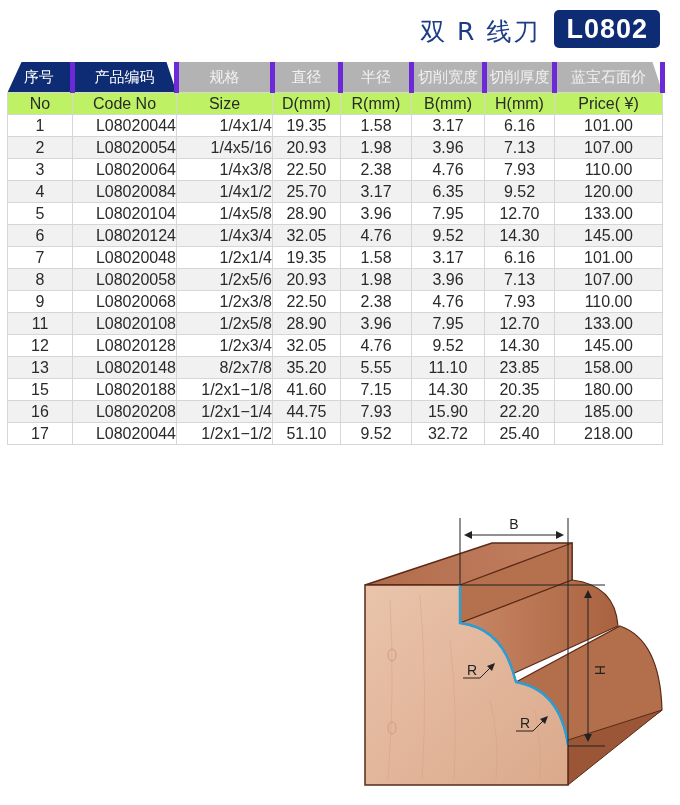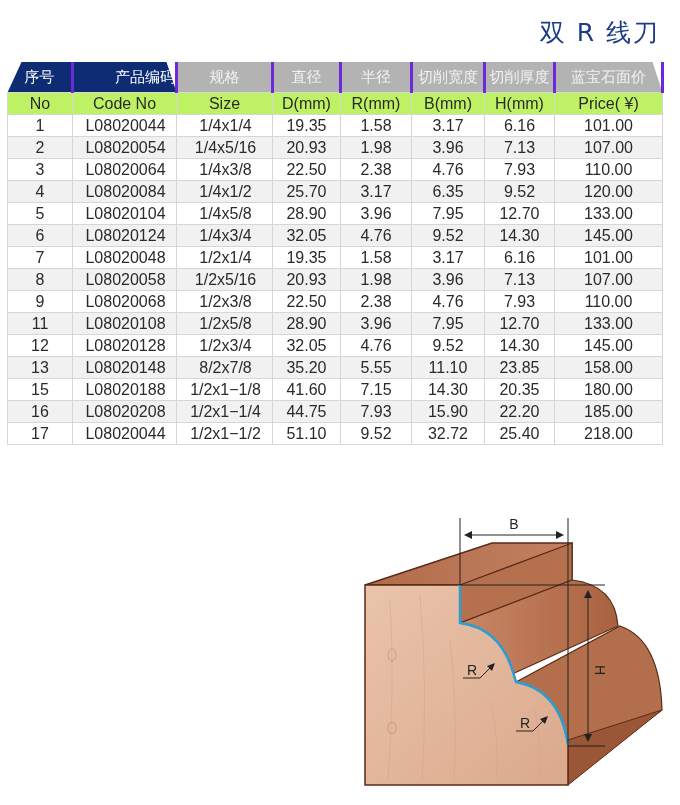--- a/index.html
+++ b/index.html
@@ -1,38 +1,39 @@
 <!DOCTYPE html>
 <html><head>
 <meta charset="utf-8">
 <style>
   html, body { margin:0; padding:0; background:#ffffff; }
   body { width:680px; height:805px; position:relative; overflow:hidden; font-family:"Liberation Sans", "DejaVu Sans", sans-serif; color:#222; }
-  .title-wrap { position:absolute; top:16px; right:20px; display:flex; align-items:flex-end; gap:14px; }
+  .title-wrap { position:absolute; top:10px; right:20px; display:flex; align-items:flex-end; gap:14px; }
   .title-cn { font-family:"DejaVu Sans", sans-serif; font-size:25px; color:#1c3c86; letter-spacing:2px; }
   .title-code { background:#0e2c73; color:#fff; font-size:27px; font-weight:bold; padding:2px 12px; border-radius:5px; line-height:34px; letter-spacing:1px; }
   .table-wrap { position:absolute; left:7px; top:62px; width:655px; }
   table { border-collapse:collapse; width:655px; table-layout:fixed; }
-  th.cn { height:30px; font-family:"DejaVu Sans", sans-serif; font-weight:normal; font-size:15px; color:#f2f2f2; background:#b3b3b3; border-right:3px solid #6d28d9; padding:0; }
+  th.cn { height:30px; font-family:"DejaVu Sans", sans-serif; font-weight:normal; font-size:15px; color:#f2f2f2; background:#b3b3b3; border-right:5px solid #6d28d9; padding:0; }
   th.cn.blue { background:#0e2c73; color:#ffffff; }
   th.cn.first { clip-path:polygon(14px 0, 100% 0, 100% 100%, 0 100%); }
-  th.cn.second { clip-path:polygon(0 0, calc(100% - 10px) 0, 100% 100%, 0 100%);text-align:right; }
+  th.cn.second { clip-path:polygon(0 0, calc(100% - 10px) 0, 100% 100%, 0 100%); }
   th.cn.last { clip-path:polygon(0 0, calc(100% - 10px) 0, 100% 100%, 0 100%);text-align:center; }
   td { border:1px solid #d6d6d6; font-size:16px; height:21px; padding:0; text-align:center; color:#2a2a2a; white-space:nowrap; }
   tr.en td { font-size:16px; height:21px; background:#bef264; }
   tr.row:nth-child(odd) td { background:#f1f1f1; }
   tr.row:nth-child(even) td { background:#ffffff; }
-  td.left { text-align:center; padding-left:2px; }
+  td.left { text-align:right; padding-left:2px; }
   .diagram { position:absolute; left:350px; top:510px; width:330px; height:295px; }
 </style>
 </head>
 <body>
 
 <div class="title-wrap">
   <span class="title-cn">双 R 线刀</span>
+  <span class="title-code">L0802</span>
 </div>
 
 <div class="table-wrap">
   <table>
     <colgroup>
       <col style="width:65px">
         <col style="width:104px">
         <col style="width:96px">
         <col style="width:68px">
       <col style="width:71px">
@@ -129,21 +130,21 @@
           <td class="left">1/2x1/4</td>
           <td>19.35</td>
           <td>1.58</td>
           <td>3.17</td>
           <td>6.16</td>
           <td>101.00</td>
         </tr>
         <tr class="row">
           <td>8</td>
           <td class="left">L08020058</td>
-          <td class="left">1/2x5/16</td>
+          <td class="left">1/2x5/6</td>
           <td>20.93</td>
           <td>1.98</td>
           <td>3.96</td>
           <td>7.13</td>
           <td>107.00</td>
         </tr>
         <tr class="row">
           <td>9</td>
           <td class="left">L08020068</td>
           <td class="left">1/2x3/8</td>

